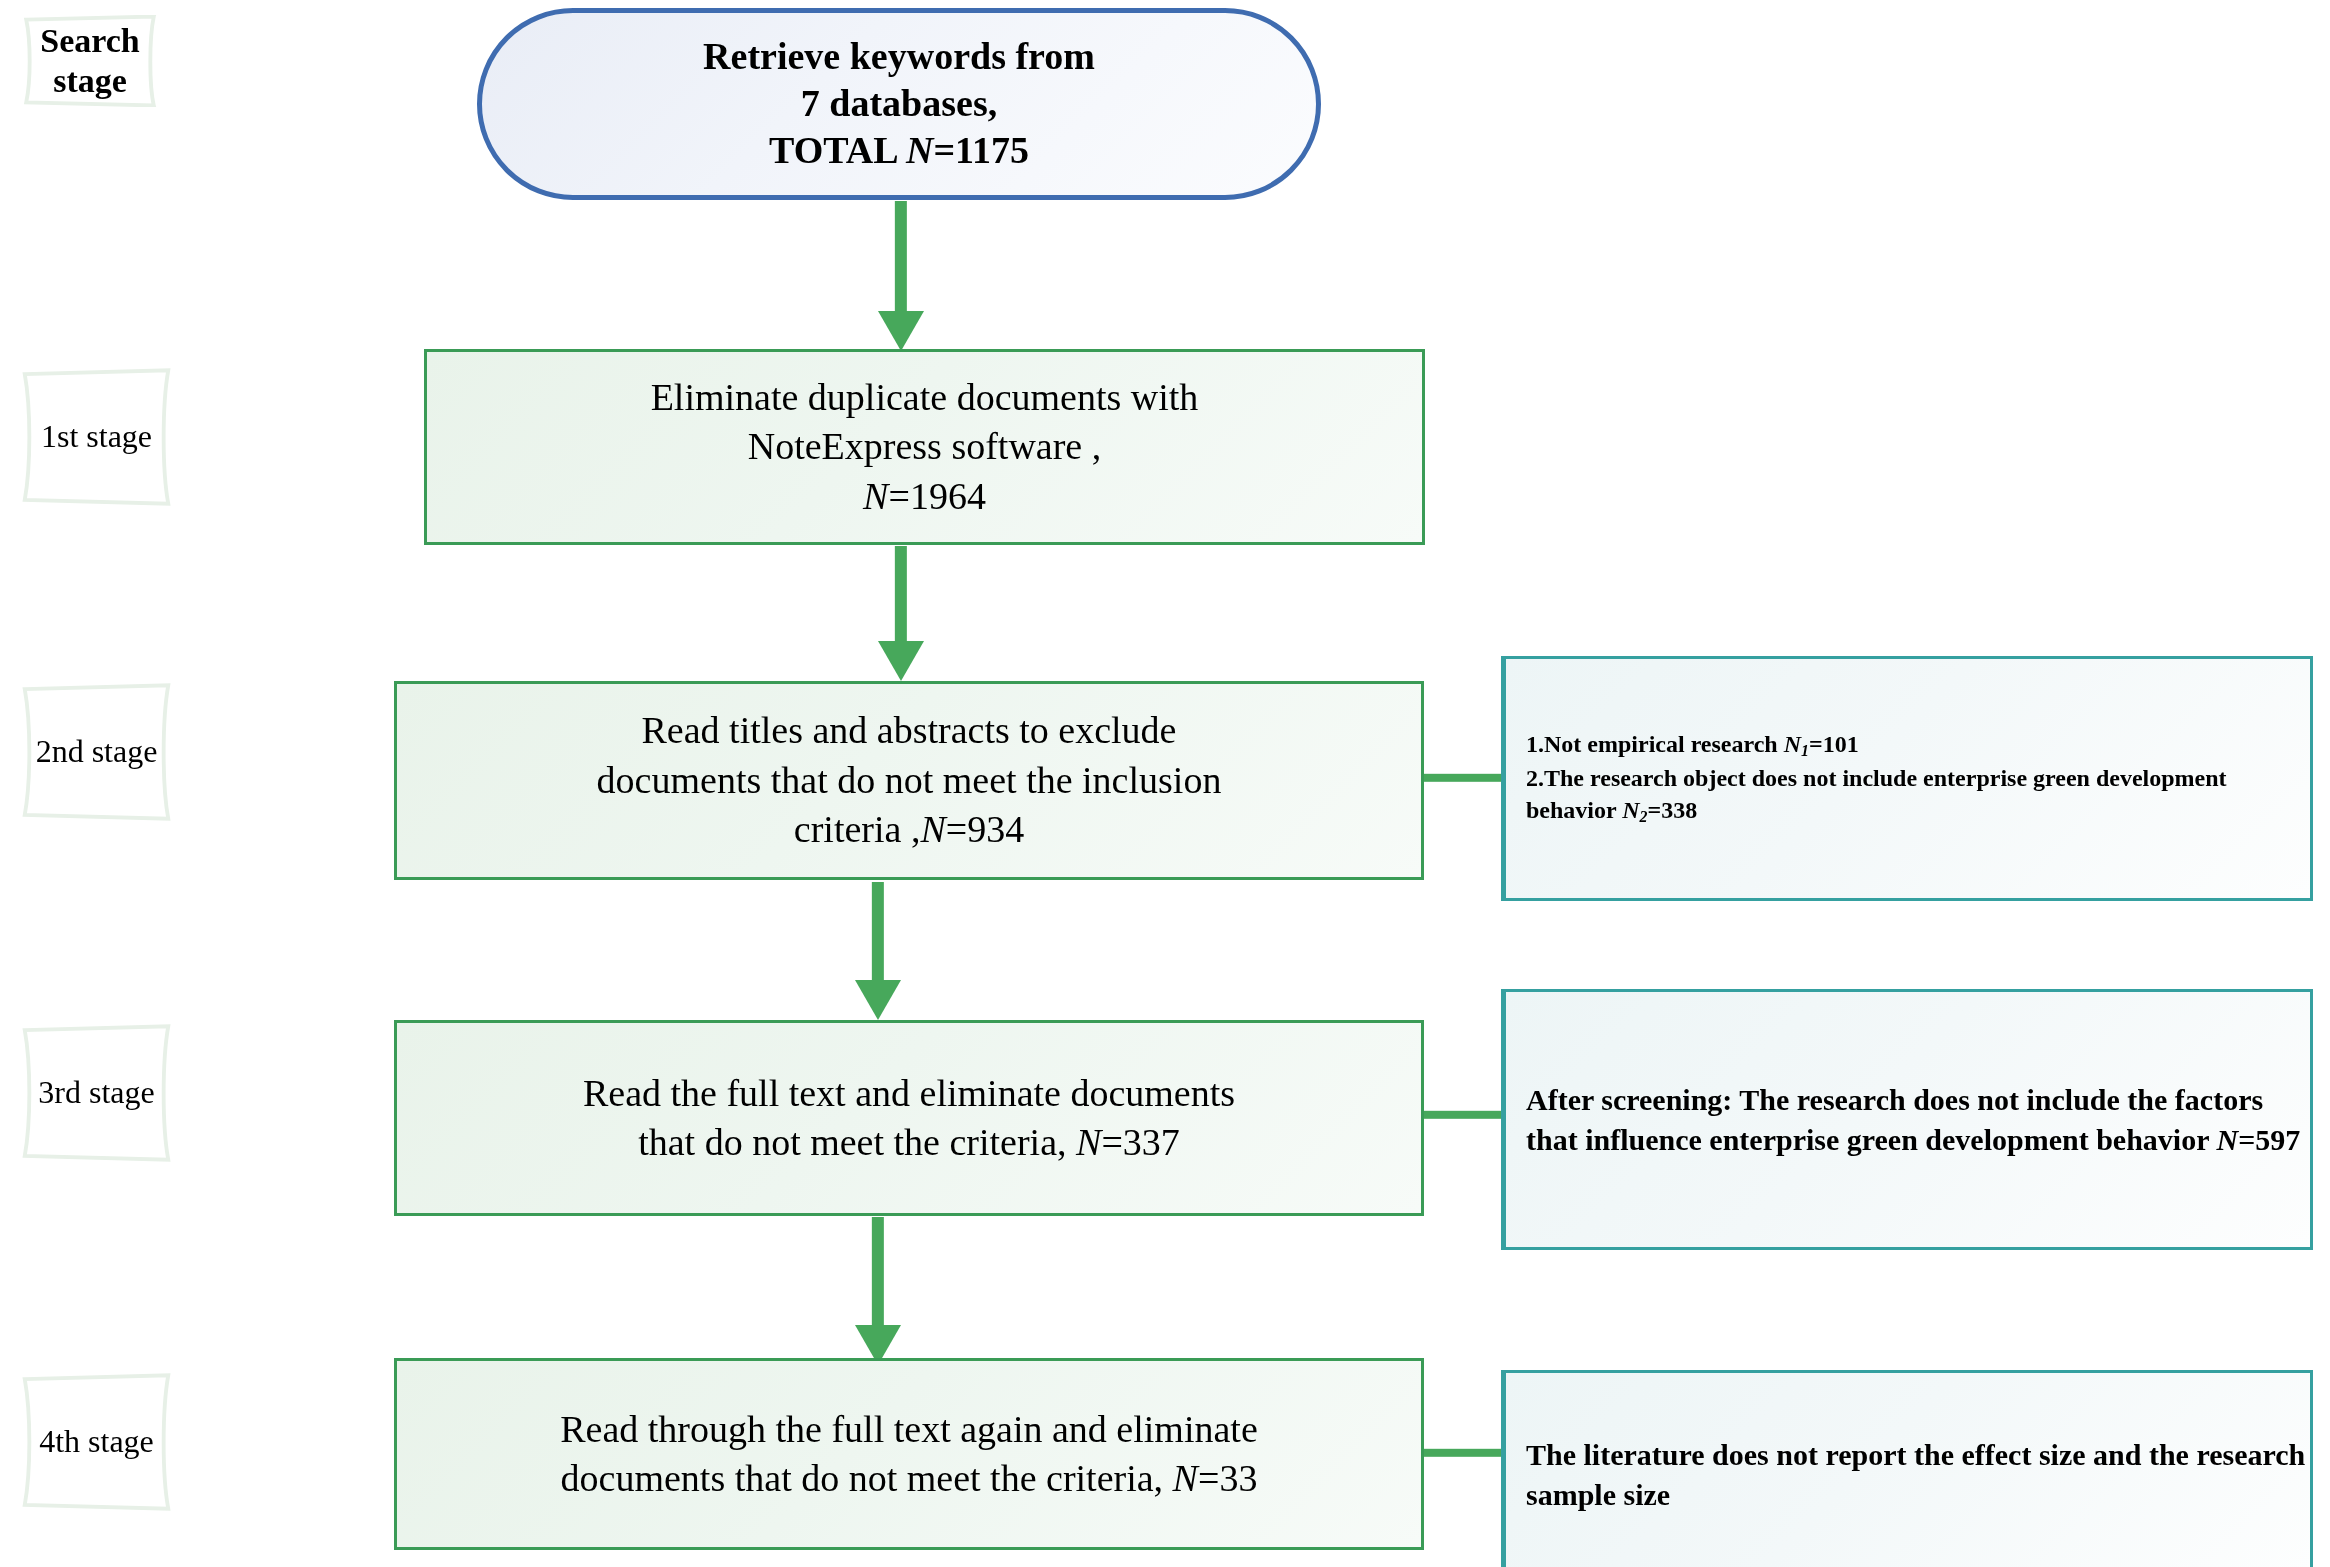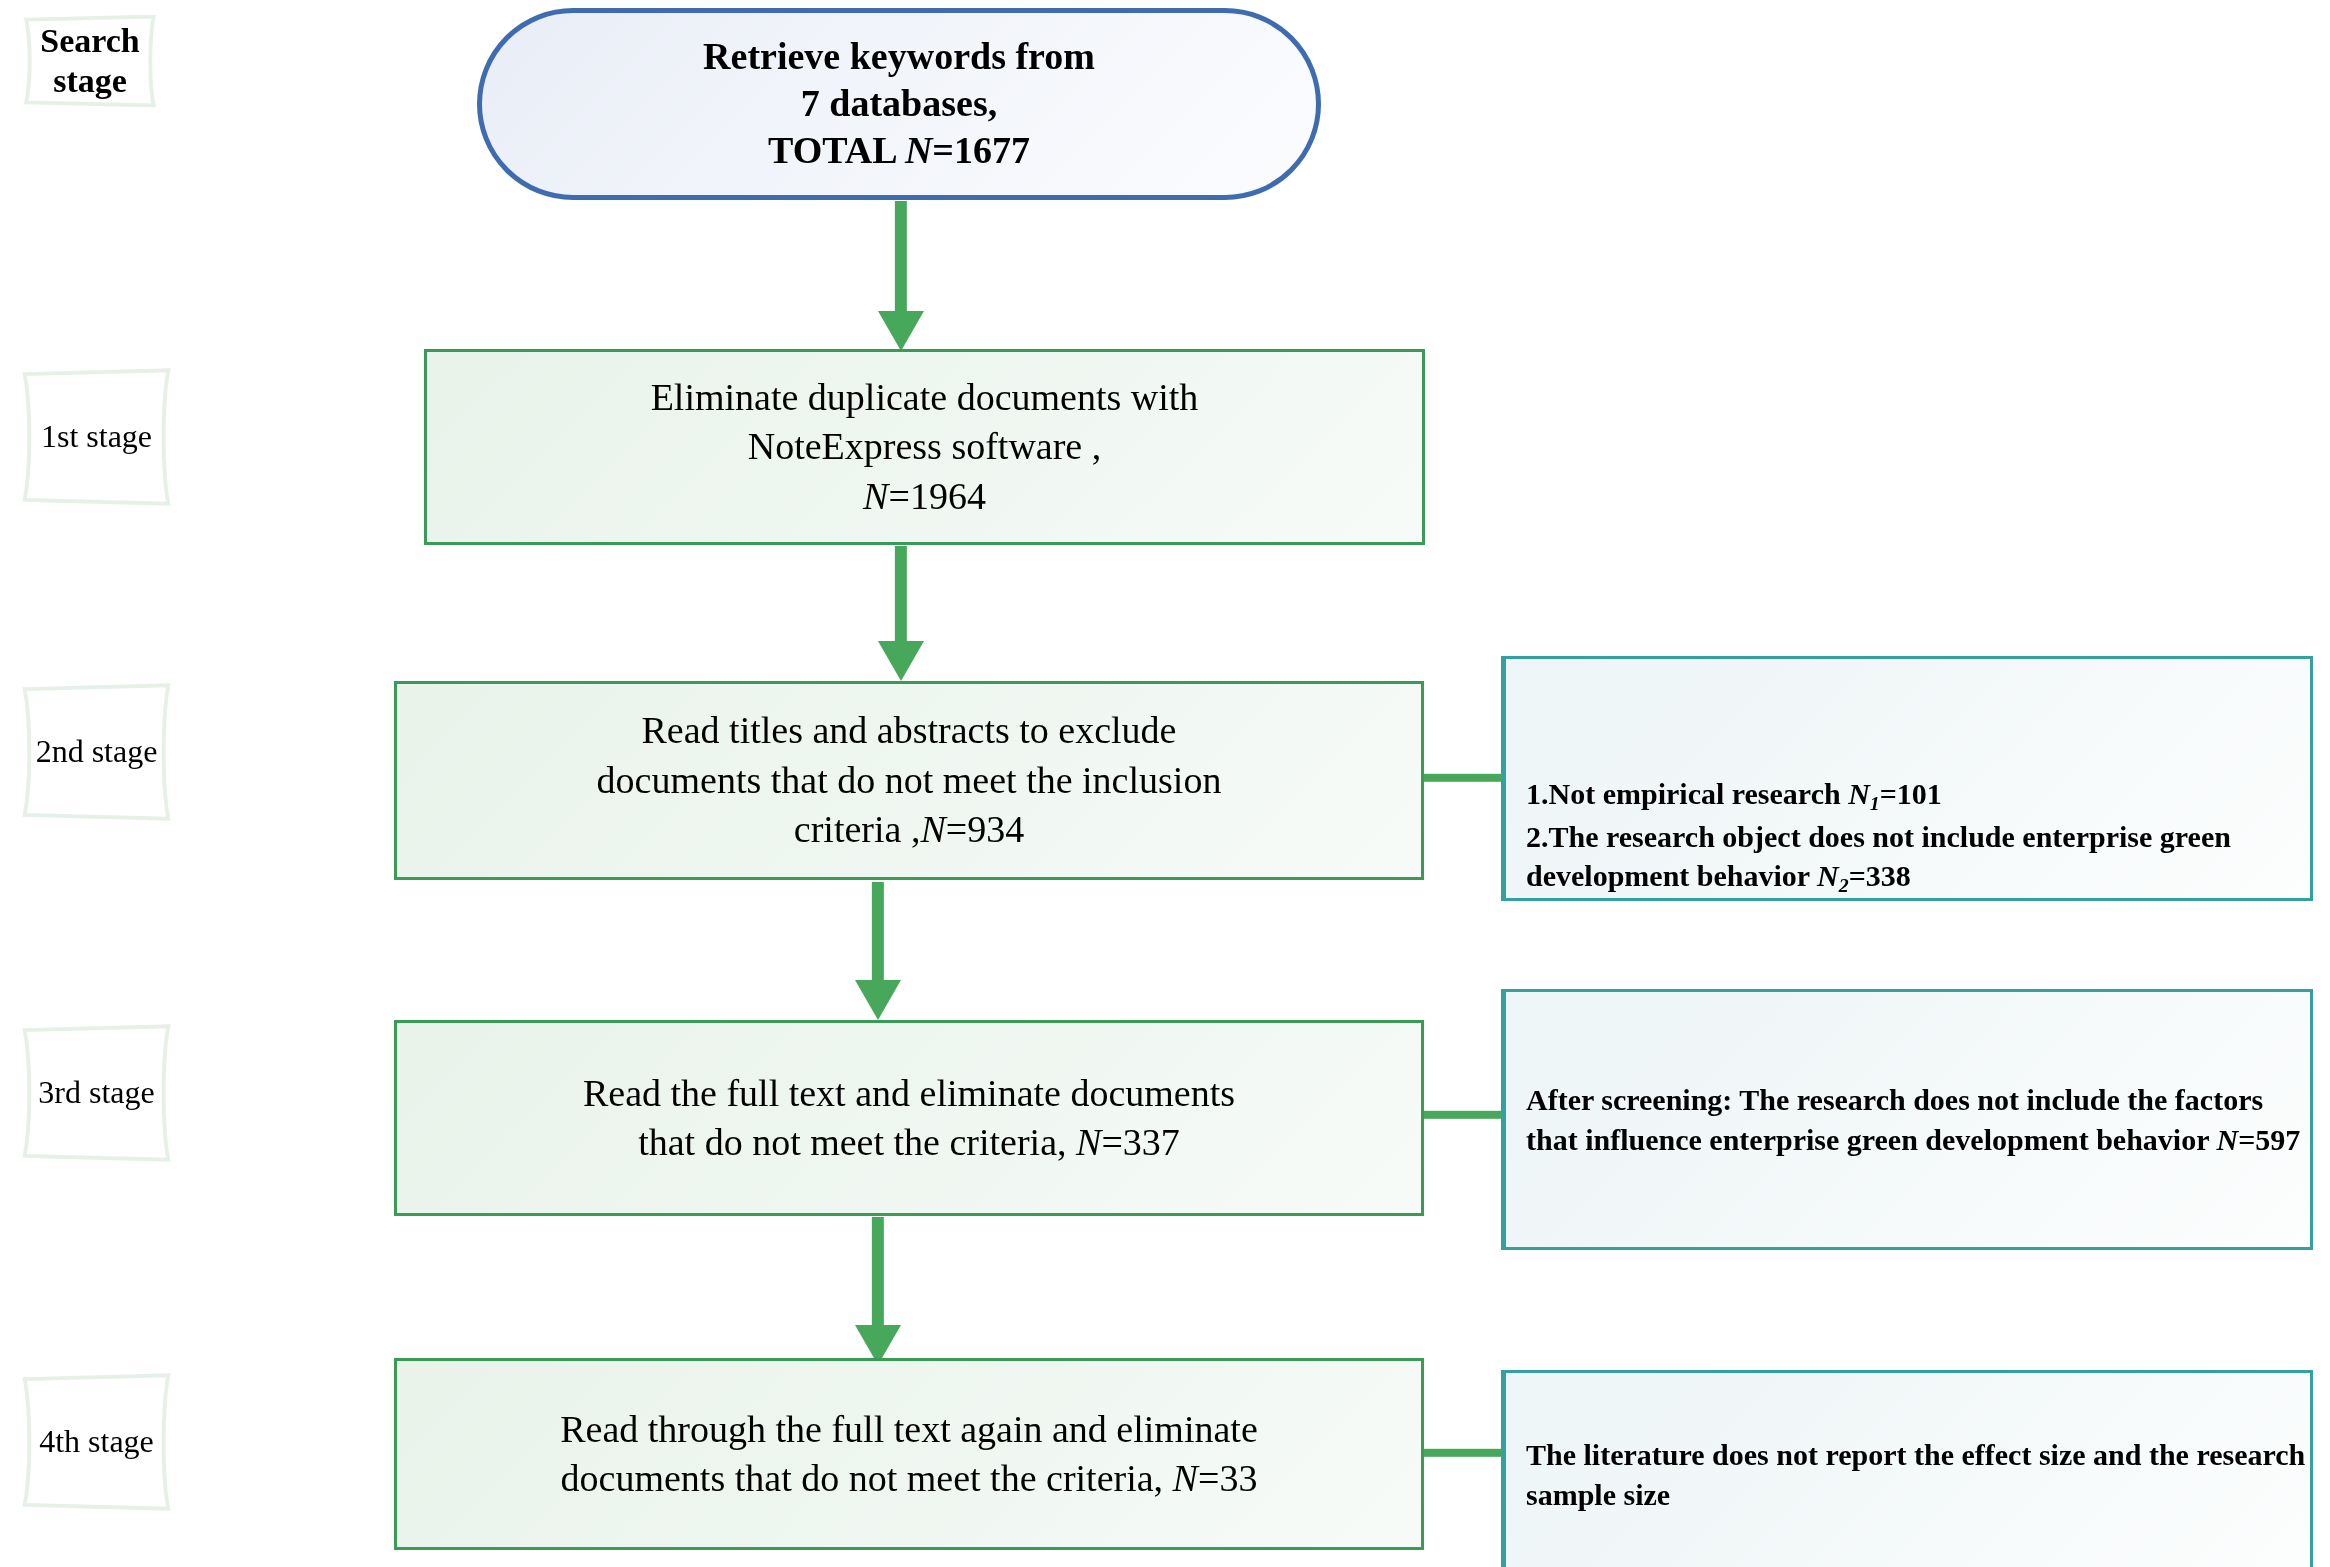--- a/index.html
+++ b/index.html
@@ -144,21 +144,21 @@
       <path d="M14 8 L201 3 C193 48 193 134 201 177 L14 172 C22 128 22 52 14 8 Z" fill="#ffffff" stroke="#e7f0e7" stroke-width="5"></path>
     </svg>
     <div class="flag-text">4th stage</div>
   </div>
 
   <div class="term-box" style="left:477px;top:7.7px;width:844px;height:192px;font-size:38px;">
     <div>
       <div>Retrieve keywords from</div>
       <div>7 databases,</div>
       <div>
-        <span>TOTAL </span><span class="ital">N</span><span>=1677</span>
+        <span>TOTAL </span><span class="ital">N</span><span>=1175</span>
       </div>
     </div>
   </div>
 
   <div class="v-arrow" style="left:859px;top:201px;width:84px;height:150px;">
     <div class="shaft" style="height:112px;"></div>
     <div class="head"></div>
   </div>
 
   <div class="proc-box" style="left:384px;top:349px;width:1001px;height:196px;font-size:38px;">
@@ -184,21 +184,21 @@
         <span>criteria ,</span><span class="ital">N</span><span>=934</span>
       </div>
     </div>
   </div>
 
   <div class="h-arrow" style="left:1385px;top:756px;width:150px;height:43px;">
     <div class="head"></div>
     <div class="shaft" style="width:124px;"></div>
   </div>
 
-  <div class="note-box" style="left:1501px;top:656px;width:812px;height:245px;font-size:30px;align-items:flex-end;">
+  <div class="note-box" style="left:1501px;top:656px;width:812px;height:245px;font-size:24px;">
 
     <div class="note-inner">
       <div><span>1.Not empirical research </span><span class="ital">N</span><span class="sub">1</span><span>=101</span></div>
       <div style="margin-top:1.5px;"><span>2.The research object does not include enterprise green development behavior </span><span class="ital">N</span><span class="sub">2</span><span>=338</span></div>
     </div>
   </div>
 
   <div class="v-arrow" style="left:836px;top:882px;width:84px;height:138px;">
     <div class="shaft" style="height:100px;"></div>
     <div class="head"></div>

